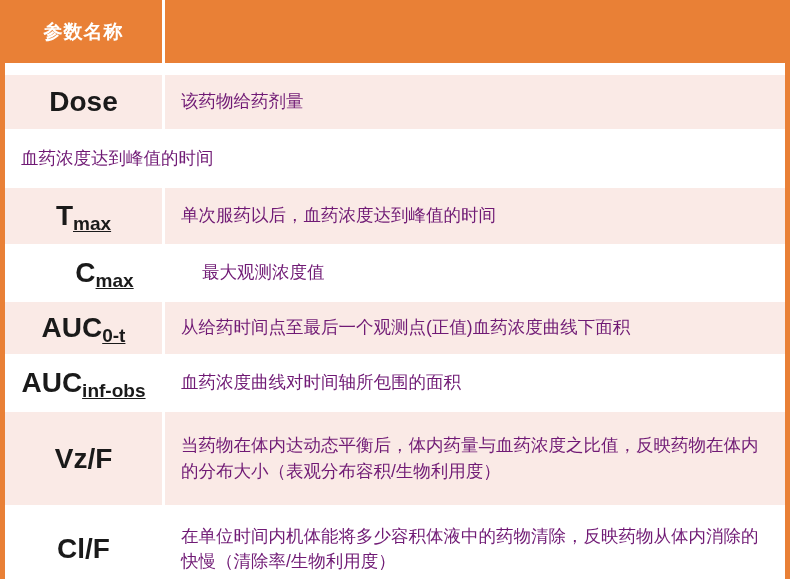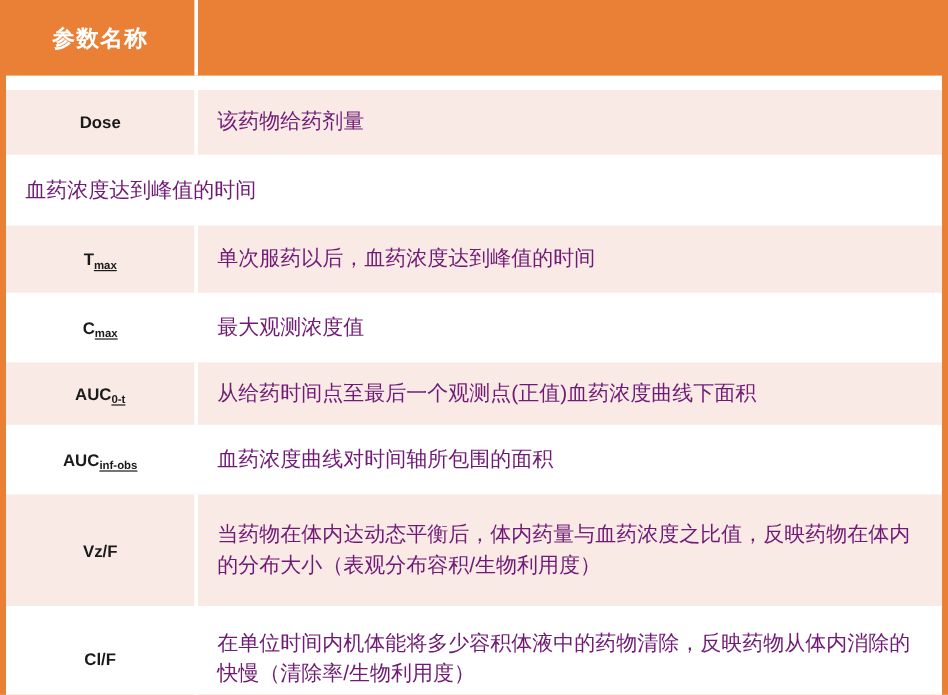--- a/index.html
+++ b/index.html
@@ -72,21 +72,21 @@
   .row.alt { background: #faeae6; }
   .row.plain { background: #ffffff; }
   .row:last-child { border-bottom: none; }
 
   .cell-param {
     width: 160px;
     flex: 0 0 160px;
     display: flex;
     align-items: center;
     justify-content: center;
-    font-size: 14px;
+    font-size: 28px;
     font-weight: bold;
     color: #1a1a1a;
     box-sizing: border-box;
     border-right: 3px solid #ffffff;
     padding: 4px 6px;
     text-align: center;
   }
   .cell-def {
     flex: 1 1 auto;
     display: flex;
@@ -106,21 +106,21 @@
     bottom: -0.28em;
     font-weight: bold;
     letter-spacing: 0;
     text-decoration: underline;
   }
 
   
   .h-dose    { height: 56px; }
   .h-lambda  { height: 57px; }
   .h-tmax    { height: 58px; }
-  .h-cmax    { height: 56px; }
+  .h-cmax    { height: 56px; padding-left: 21px; }
   .h-auct    { height: 54px; }
   .h-aucinf  { height: 56px; }
   .h-vzf     { height: 95px; justify-content: space-between; }
   .h-clf     { height: 84px; }
 </style>
 </head>
 <body>
 
 <div class="table-wrap">
 

